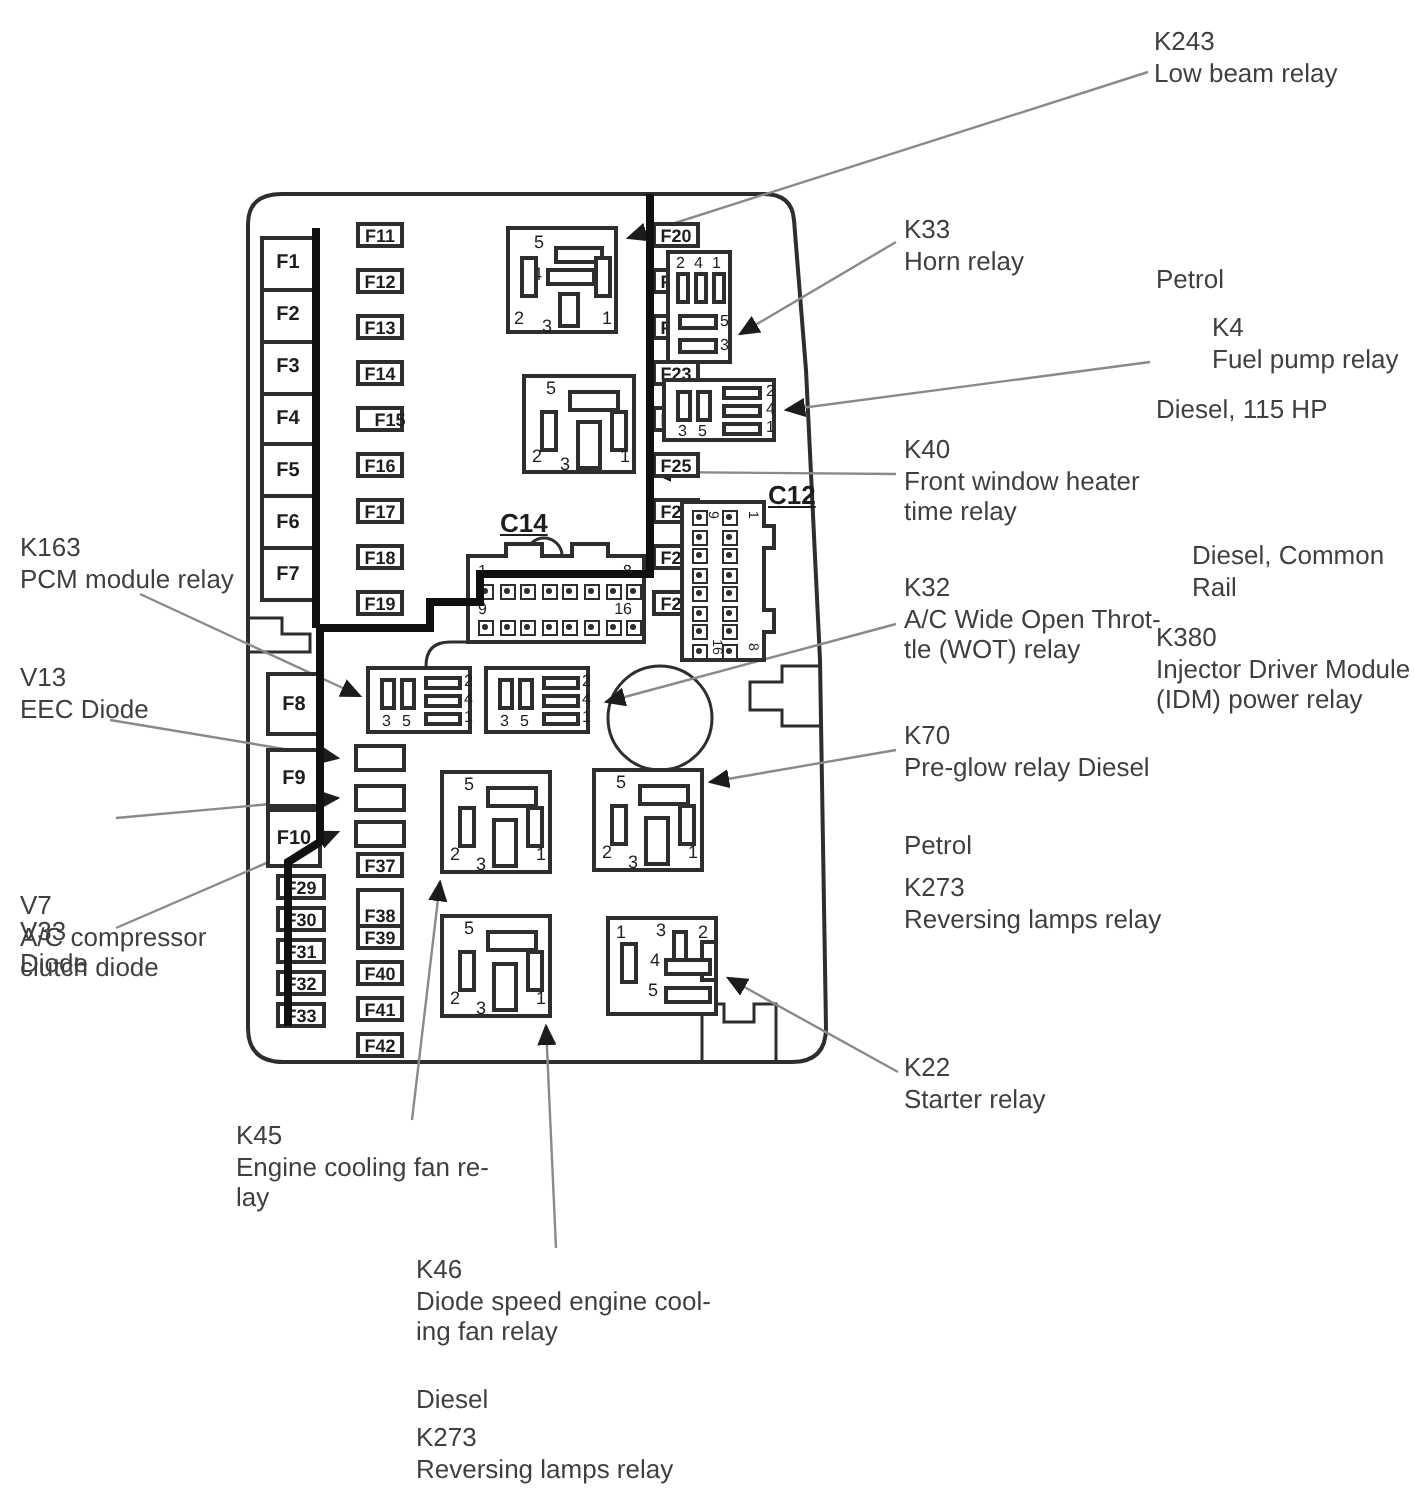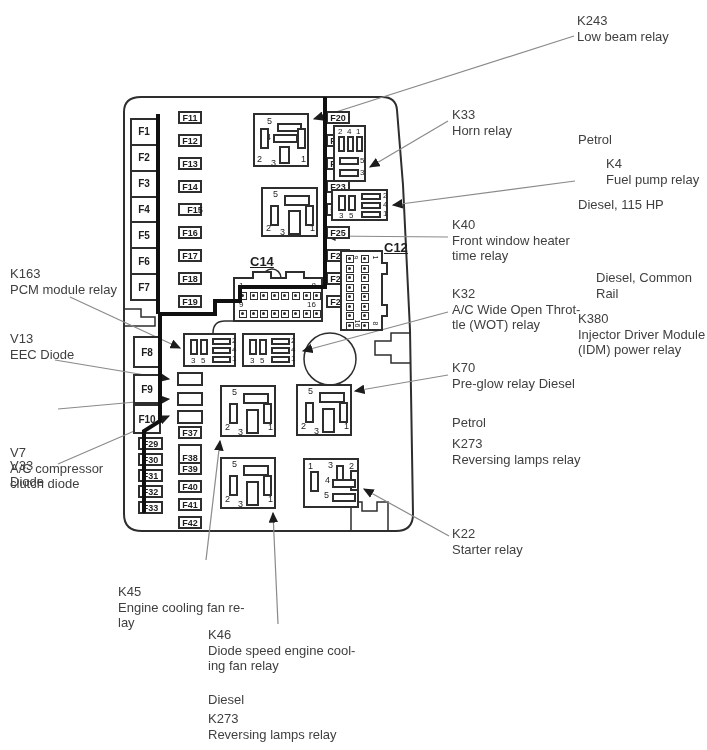--- a/index.html
+++ b/index.html
@@ -333,21 +333,21 @@
 Starter relay</div>
   <div class="note" style="left:10px;top:266px;">K163
 PCM module relay</div>
   <div class="note" style="left:10px;top:331px;">V13
 EEC Diode</div>
   <div class="note" style="left:10px;top:399px;margin-top:46px;">V7
 A/C compressor
 clutch diode</div>
   <div class="note" style="left:10px;top:458px;">V33
 Diode</div>
-  <div class="note" style="left:118px;top:560px;margin-top:24px;">K45
+  <div class="note" style="left:118px;top:560px;">K45
 Engine cooling fan re-
 lay</div>
   <div class="note" style="left:208px;top:627px;">K46
 Diode speed engine cool-
 ing fan relay</div>
   <div class="note" style="left:208px;top:692px;">Diesel</div>
   <div class="note" style="left:208px;top:711px;">K273
 Reversing lamps relay</div>
 
   <svg class="layer" width="707" height="750">

